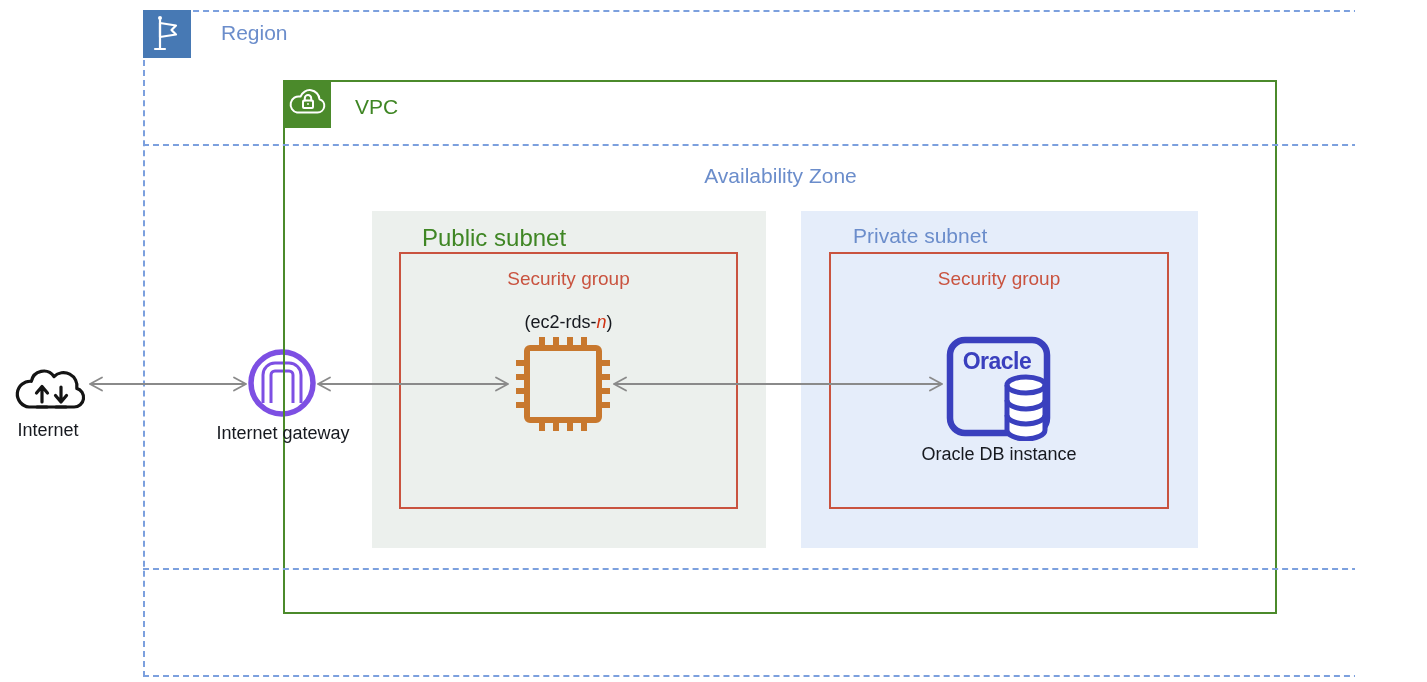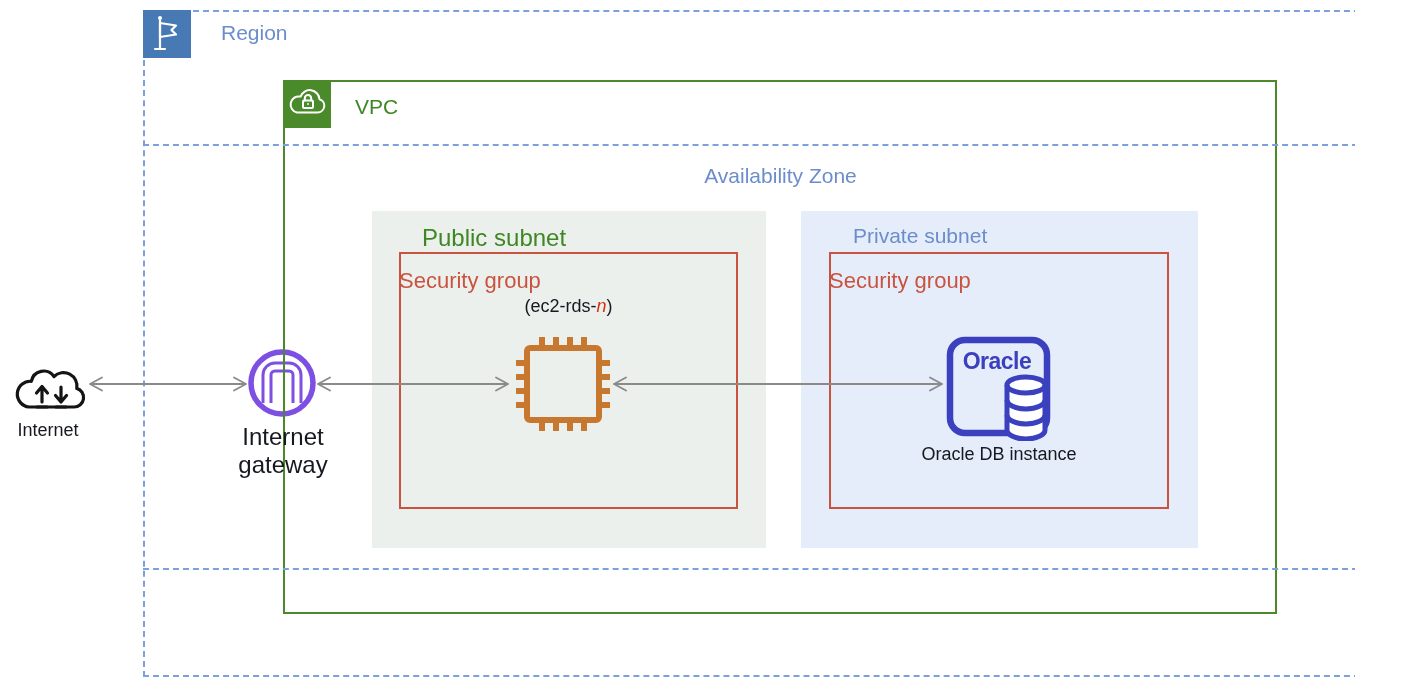--- a/index.html
+++ b/index.html
@@ -35,32 +35,32 @@
   .vpc-box{left:283px;top:80px;width:990px;height:530px;border:2px solid var(--vpc-green);z-index:1;}
   .vpc-icon{left:283px;top:80px;width:48px;height:48px;background:var(--vpc-green);z-index:3;}
   .vpc-label{left:355px;top:95px;font-size:21px;color:var(--green-label);z-index:3;}
   .public-subnet{left:372px;top:211px;width:394px;height:337px;background:var(--public-subnet-bg);z-index:2;}
   .public-subnet-label{left:422px;top:224px;font-size:24px;color:var(--green-label);z-index:3;}
   .private-subnet{left:801px;top:211px;width:397px;height:337px;background:var(--private-subnet-bg);z-index:2;}
   .private-subnet-label{left:853px;top:224px;font-size:21px;color:var(--blue-label);z-index:3;}
   .sg-box{border:2px solid var(--security-group-red);z-index:3;}
   .sg-public{left:399px;top:252px;width:335px;height:253px;}
   .sg-private{left:829px;top:252px;width:336px;height:253px;}
-  .sg-title{font-size:22px;color:var(--security-group-red);text-align:left;z-index:4;}
+  .sg-title{font-size:19px;color:var(--security-group-red);text-align:center;z-index:4;}
   .sg-title-public{left:399px;width:339px;top:268px;}
   .sg-title-private{left:829px;width:340px;top:268px;}
   .sg-name{font-size:18px;color:var(--text-dark);text-align:center;z-index:4;}
-  .sg-name-public{left:399px;width:339px;top:296px;}
+  .sg-name-public{left:399px;width:339px;top:312px;}
   .sg-name-private{left:829px;width:340px;top:296px;}
   .sg-name .var{color:var(--variable-red);font-style:italic;}
   .inst-label{font-size:18px;color:var(--text-dark);text-align:center;z-index:4;}
   .ec2-label{left:399px;width:339px;top:447px;}
   .oracle-label{left:829px;width:340px;top:444px;}
   .internet-label{left:0px;width:96px;top:420px;font-size:18px;color:var(--text-dark);text-align:center;z-index:4;}
-  .igw-label{left:207px;width:152px;top:423px;font-size:24px;color:var(--text-dark);text-align:center;z-index:4;}
+  .igw-label{left:207px;width:152px;top:423px;font-size:18px;color:var(--text-dark);text-align:center;z-index:4;}
   
   .icon-svg{z-index:4;}
   .ec2-svg{left:515px;top:336px;}
   .ec2-svg *{stroke:var(--ec2-orange);}
   .oracle-svg{left:942px;top:333px;}
   .oracle-stroke{stroke:var(--oracle-indigo);}
   .oracle-text{fill:var(--oracle-indigo);font-family:"Liberation Sans",sans-serif;font-weight:bold;font-size:23px;letter-spacing:-0.5px;}
   .internet-svg{left:12px;top:356px;}
   .internet-svg *{stroke:#141414;}
   .igw-svg{left:244px;top:345px;}

